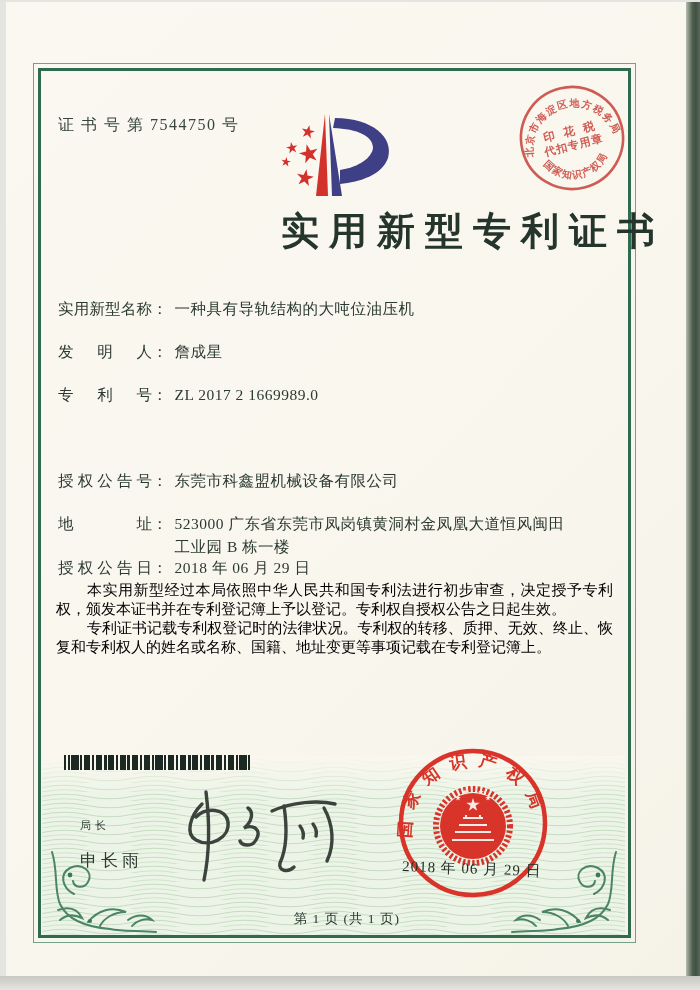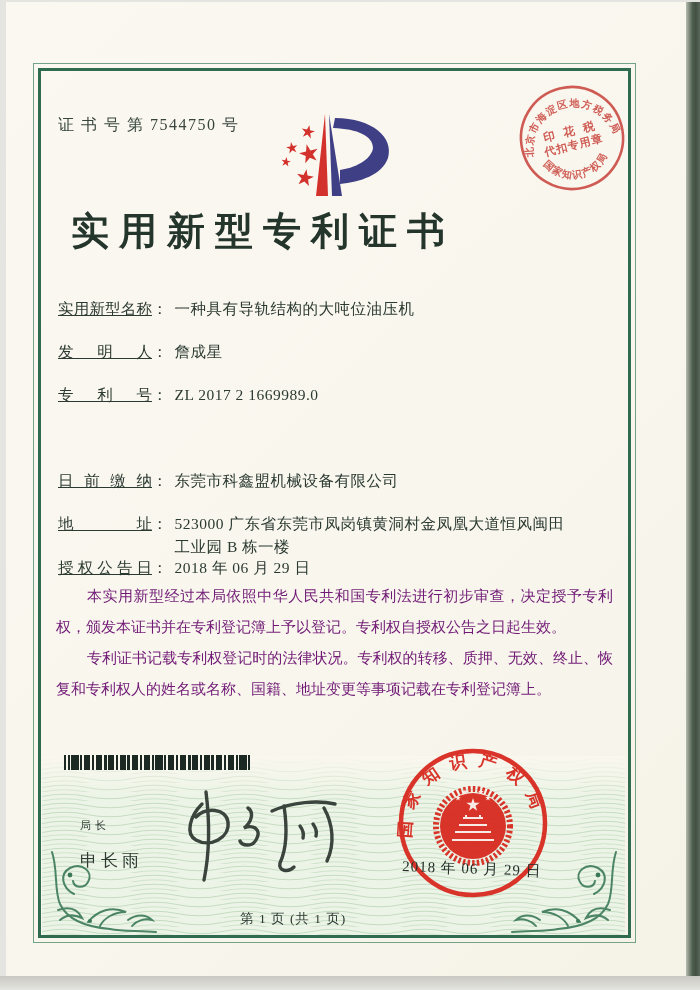--- a/index.html
+++ b/index.html
@@ -33,50 +33,50 @@
   .cert-no{
     position:absolute;left:58px;top:115px;font-size:16px;
     color:#37453c;letter-spacing:1.5px;
   }
   .logo{position:absolute;left:278px;top:110px;width:130px;height:94px;}
   .tax-stamp{
     position:absolute;left:517px;top:83px;width:110px;height:110px;
     transform:rotate(-14deg);opacity:.88;
   }
   .title{
-    position:absolute;left:35px;top:206px;width:630px;text-align:left;
-    font-size:38px;font-weight:700;letter-spacing:10px;color:#24352c;margin-left:36px;
+    position:absolute;left:35px;top:206px;width:630px;text-align:right;
+    font-size:38px;font-weight:700;letter-spacing:10px;color:#24352c;
   }
   .frow{position:absolute;left:58px;width:562px;font-size:15.5px;color:#2b3a31;line-height:23px;}
-  .flabel{display:inline-block;width:94px;text-align:justify;text-align-last:justify;vertical-align:top;text-decoration:underline;}
+  .flabel{display:inline-block;width:94px;text-align:justify;text-align-last:justify;vertical-align:top;}
   .fcolon{margin-right:7px;vertical-align:top;}
   .fvalue{letter-spacing:.5px;display:inline-block;max-width:440px;vertical-align:top;}
   .pair2{position:absolute;left:318px;top:0;white-space:nowrap;}
   .paras{
     position:absolute;left:56px;top:581px;width:557px;
-    font-size:15px;line-height:31px;color:#701a75;text-align:justify;
+    font-size:15px;line-height:19px;color:#000000;text-align:justify;
   }
   .paras p{margin:0;text-indent:31px;}
   .barcode{
     position:absolute;left:64px;top:755px;width:187px;height:15px;
     background:
       repeating-linear-gradient(90deg,#1c2822 0 2px,transparent 2px 4px),
       repeating-linear-gradient(90deg,#1c2822 0 1px,transparent 1px 7px),
       repeating-linear-gradient(90deg,transparent 0 9px,#1c2822 9px 12px);
   }
   .dtitle{position:absolute;left:80px;top:818px;font-size:11px;letter-spacing:4px;color:#2c3a31;}
   .dname{position:absolute;left:80px;top:849px;font-size:17px;letter-spacing:4px;color:#2c3a31;}
   .signature{position:absolute;left:172px;top:786px;width:200px;height:102px;}
   .seal{position:absolute;left:392px;top:742px;width:162px;height:162px;opacity:.93;}
   .seal-date{
     position:absolute;left:402px;top:860px;width:170px;font-size:15px;
     letter-spacing:1px;color:#25302a;transform:rotate(2deg);
   }
   .footer{
-    position:absolute;left:240px;top:910px;width:160px;text-align:left;
+    position:absolute;left:240px;top:910px;width:160px;text-align:right;
     font-size:13.5px;color:#2b3a31;letter-spacing:1px;
   }
   .fl-left{position:absolute;left:44px;top:848px;width:118px;height:88px;}
   .fl-right{position:absolute;left:506px;top:848px;width:118px;height:88px;transform:scaleX(-1);}
 </style>
 </head>
 <body>
 
 <div id="scan">
 
@@ -166,21 +166,21 @@
   <div class="frow" style="top:297px">
     <span class="flabel">实用新型名称</span><span class="fcolon">：</span><span class="fvalue">一种具有导轨结构的大吨位油压机</span>
   </div>
   <div class="frow" style="top:340px">
     <span class="flabel">发明人</span><span class="fcolon">：</span><span class="fvalue">詹成星</span>
   </div>
   <div class="frow" style="top:383px">
     <span class="flabel">专利号</span><span class="fcolon">：</span><span class="fvalue">ZL 2017 2 1669989.0</span>
   </div>
   <div class="frow" style="top:469px">
-    <span class="flabel">日前缴纳</span><span class="fcolon">：</span><span class="fvalue">东莞市科鑫盟机械设备有限公司</span>
+    <span class="flabel">授权公告号</span><span class="fcolon">：</span><span class="fvalue">东莞市科鑫盟机械设备有限公司</span>
   </div>
   <div class="frow" style="top:512px">
     <span class="flabel">地址</span><span class="fcolon">：</span><span class="fvalue"><span>523000 广东省东莞市凤岗镇黄洞村金凤凰大道恒风闽田</span><br><span>工业园 B 栋一楼</span></span>
   </div>
   <div class="frow" style="top:556px">
     <span class="flabel">授权公告日</span><span class="fcolon">：</span><span class="fvalue">2018 年 06 月 29 日</span>
   </div>
 
   <div class="paras">
     <p>本实用新型经过本局依照中华人民共和国专利法进行初步审查，决定授予专利权，颁发本证书并在专利登记簿上予以登记。专利权自授权公告之日起生效。</p>

